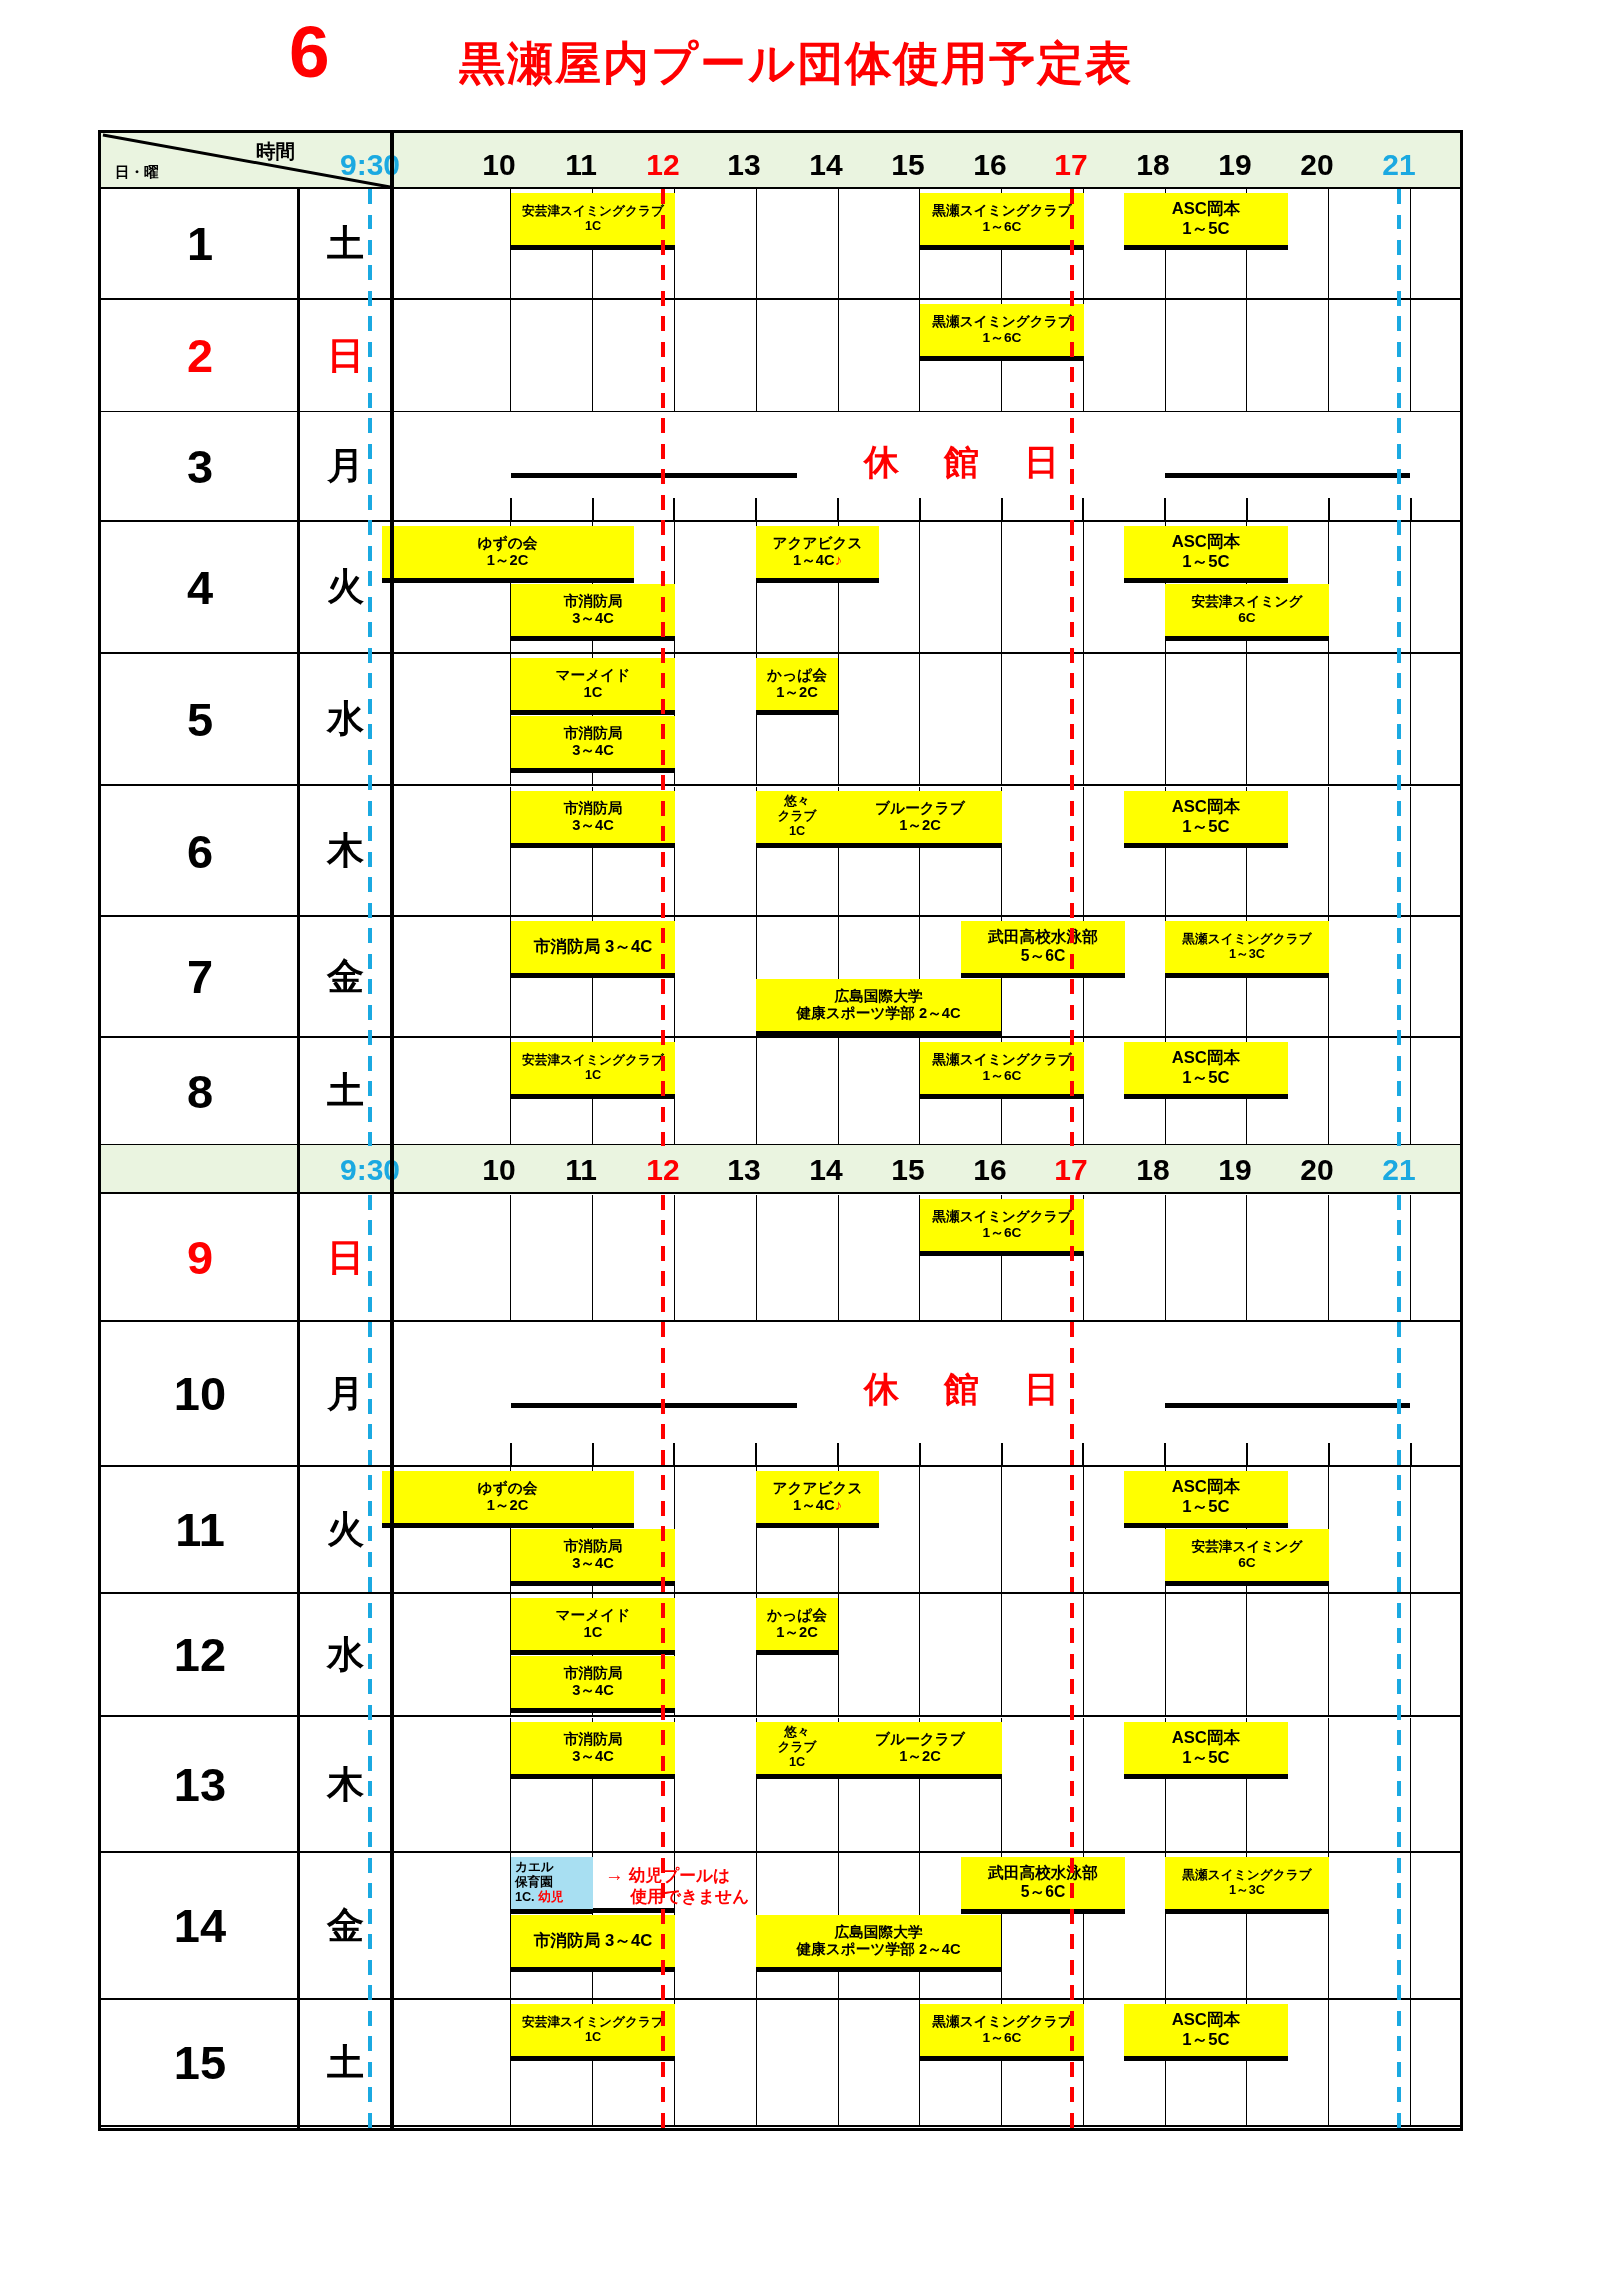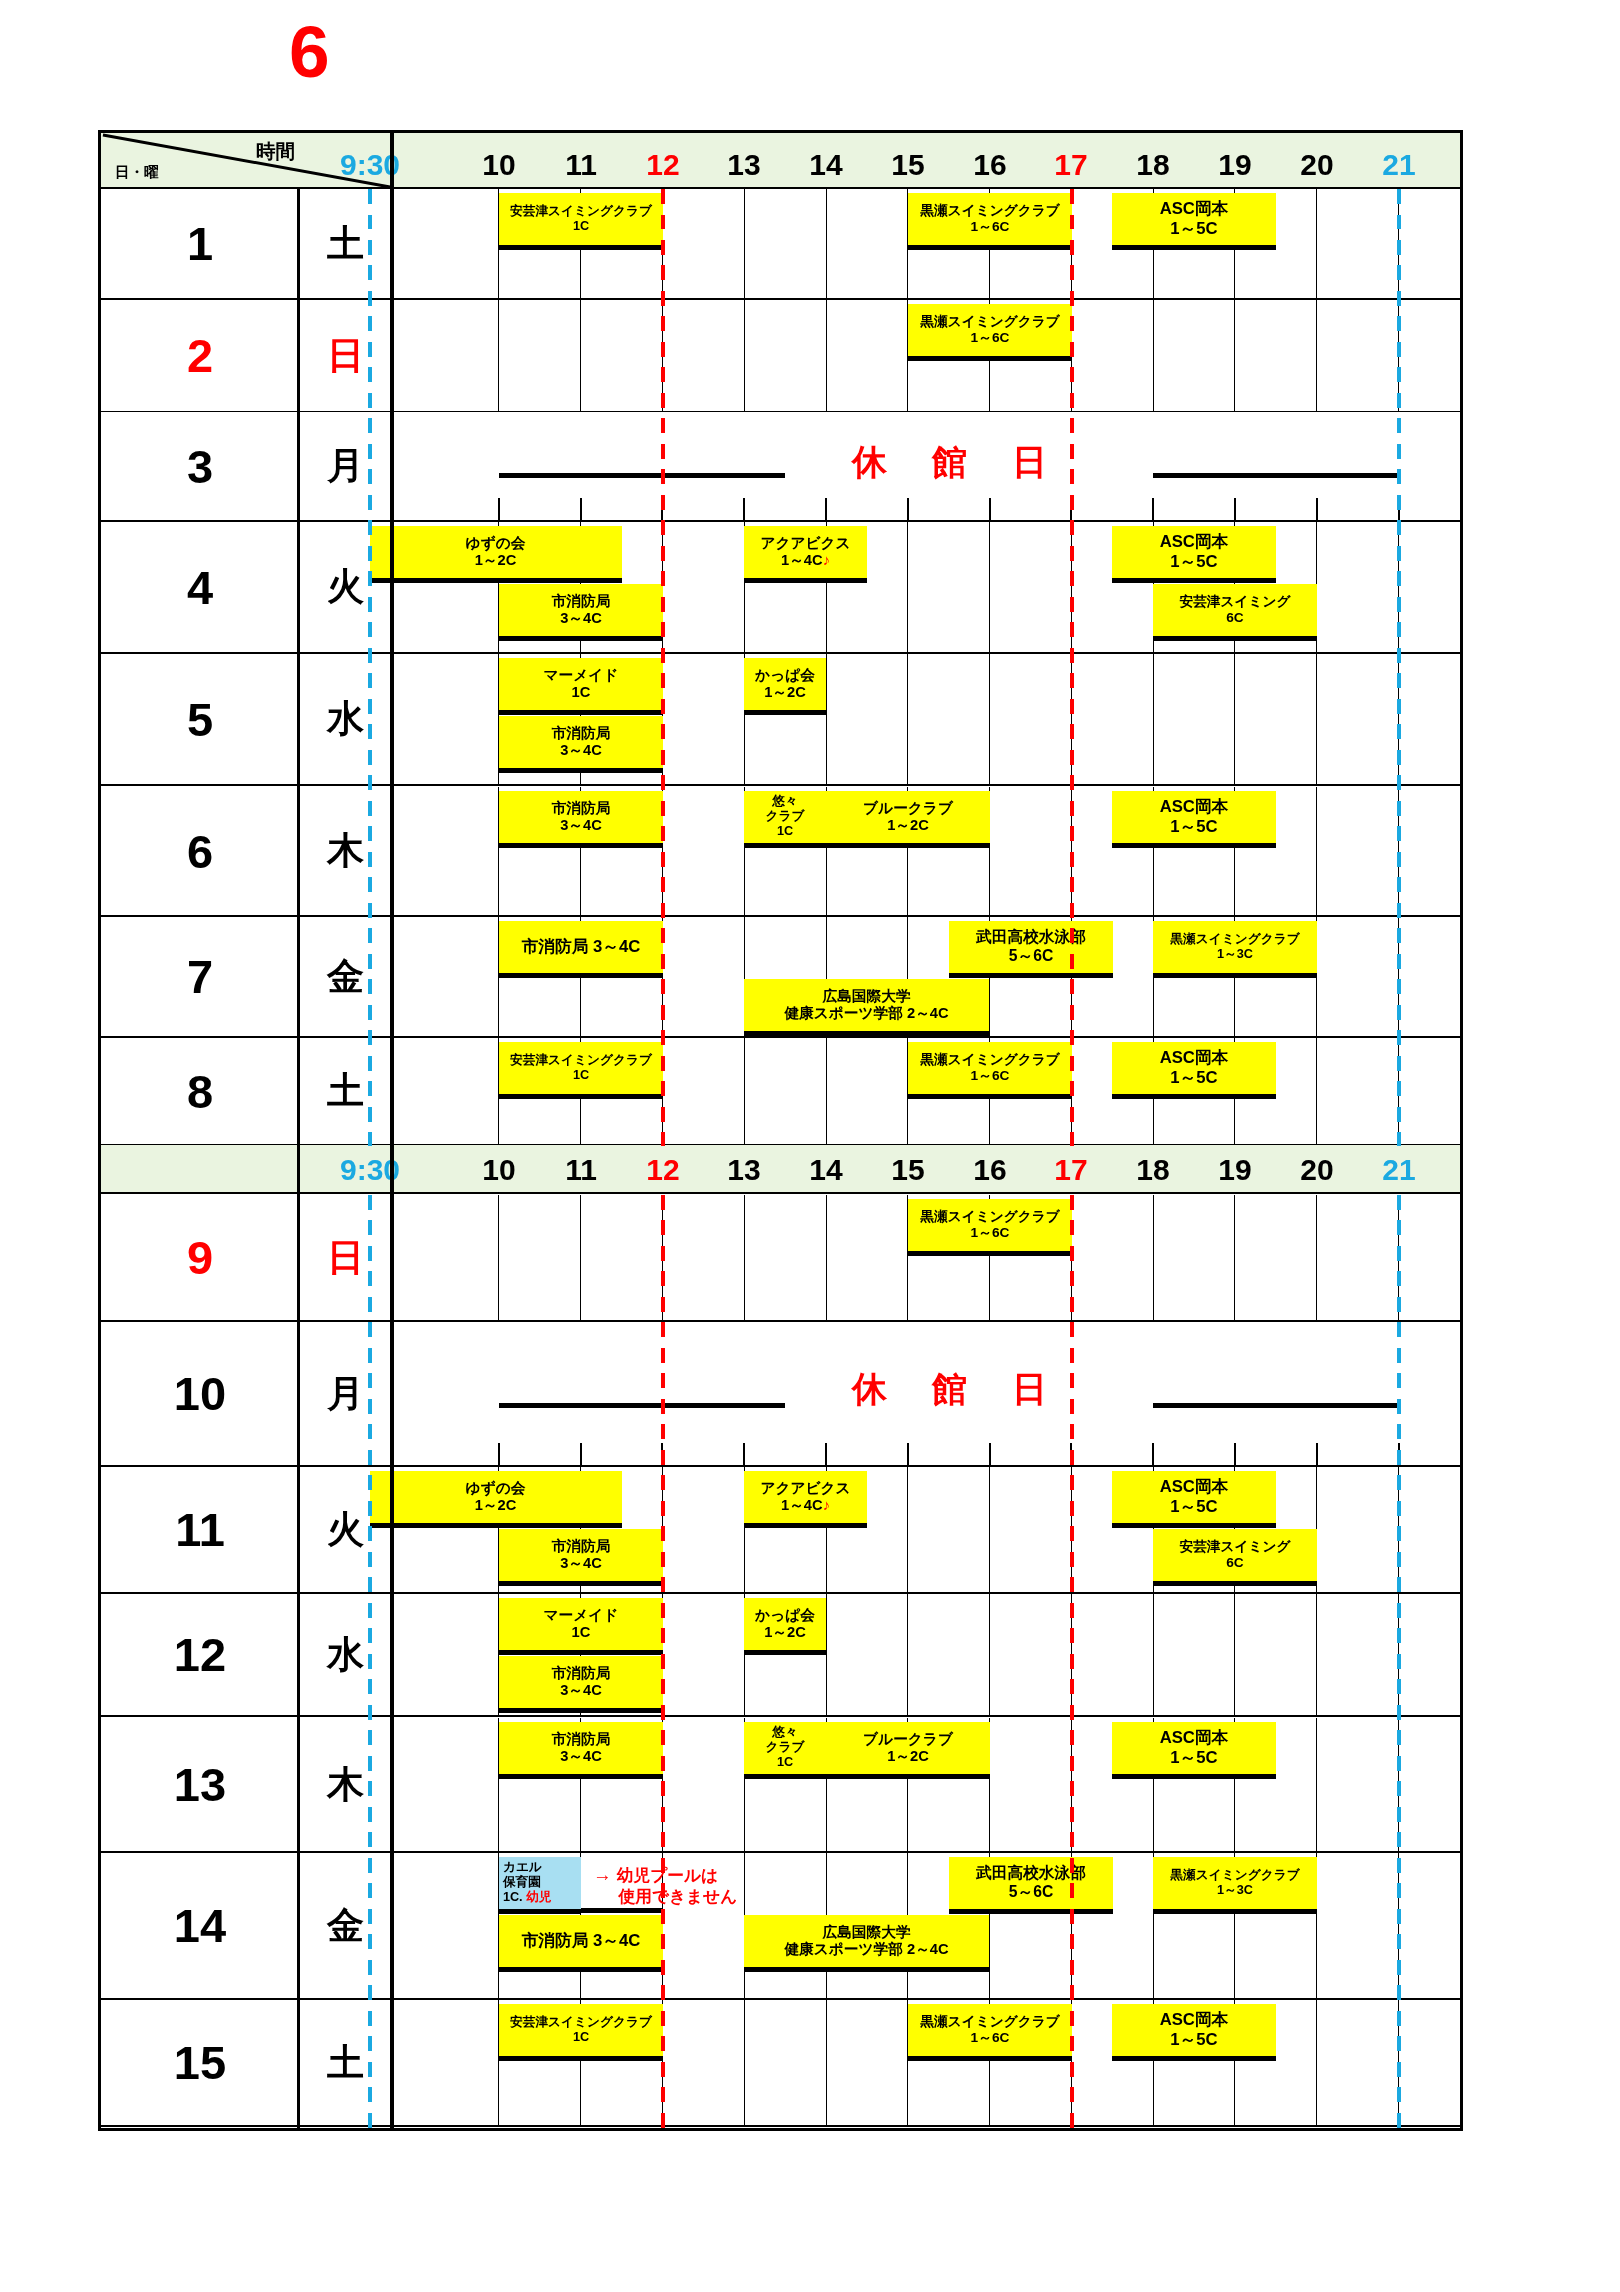--- a/index.html
+++ b/index.html
@@ -5,41 +5,42 @@
   html,body{margin:0;padding:0;background:#ffffff;}
   body{font-family:"Liberation Sans","DejaVu Sans",sans-serif;font-weight:bold;}
   #canvas{position:relative;width:1620px;height:2293px;background:#fff;overflow:hidden;}
   #title-month{position:absolute;left:289px;top:9.8px;font-size:73px;color:#ff0000;}
   #title-heading{position:absolute;left:459px;top:33px;font-size:46px;color:#ff0000;letter-spacing:2px;}
   #tbl{position:absolute;left:98px;top:130px;width:1359px;height:1995px;border:3.9px solid #000;background:#fff;}
   .band{position:absolute;left:0;width:1359px;background:#eaf4e0;border-bottom:2.9px solid #000;box-sizing:border-box;}
   .row{position:absolute;left:0;width:1359px;border-bottom:2.9px solid #000;box-sizing:border-box;background:#fff;}
   .daycell{position:absolute;left:0;top:0;width:198px;height:100%;display:flex;align-items:center;justify-content:center;font-size:47px;}
   .wdcell{position:absolute;left:198px;top:0;width:93px;height:100%;display:flex;align-items:center;justify-content:center;font-size:37px;}
-  .grid{position:absolute;left:291px;top:0;width:1068px;height:100%;}
+  .grid{position:absolute;left:303px;top:0;width:1068px;height:100%;}
   .vline{position:absolute;top:0;width:1px;height:100%;background:#000;}
   .tick{position:absolute;bottom:0;width:2px;height:21.6px;background:#000;}
   .blk{position:absolute;box-sizing:border-box;display:flex;flex-direction:column;align-items:center;justify-content:center;line-height:1.18;text-align:center;border-bottom:5.9px solid #000;z-index:2;}
   .blk.leftalign{align-items:flex-start;text-align:left;padding-left:3.9px;}
   .note{position:absolute;color:#ff0000;line-height:1.25;text-align:left;white-space:nowrap;z-index:2;font-size:16.7px;}
   .uline{position:absolute;height:0;border-top:5.9px solid #000;z-index:2;}
   .closedtext{position:absolute;color:#ff0000;font-size:35px;letter-spacing:45px;white-space:nowrap;transform:translate(-50%,-50%);z-index:2;}
   .closedline{position:absolute;height:0;border-top:5.9px solid #000;z-index:2;}
   .dash{position:absolute;width:3.9px;z-index:5;}
   .tlabel{position:absolute;bottom:4.9px;transform:translateX(-50%);font-size:30px;z-index:2;}
   .thickv{position:absolute;background:#000;z-index:4;}
   .corner-top{position:absolute;left:155px;top:4.9px;font-size:19.6px;color:#000;}
   .corner-bottom{position:absolute;left:13.7px;top:30px;font-size:14.7px;color:#000;}
   .redtxt{color:#ff0000;}
 </style>
 </head>
 <body>
 
 <div id="canvas">
   <div id="title-month">6</div>
+  <div id="title-heading">黒瀬屋内プール団体使用予定表</div>
   <div id="tbl">
       <div class="band" style="top: 0px; height: 56px;">
         <div class="tlabel" style="left: 269px; color: rgb(27, 169, 225);">9:30</div>
         <div class="tlabel" style="left: 398px; color: rgb(0, 0, 0);">10</div>
         <div class="tlabel" style="left: 480px; color: rgb(0, 0, 0);">11</div>
         <div class="tlabel" style="left: 562px; color: rgb(255, 0, 0);">12</div>
         <div class="tlabel" style="left: 643px; color: rgb(0, 0, 0);">13</div>
         <div class="tlabel" style="left: 725px; color: rgb(0, 0, 0);">14</div>
         <div class="tlabel" style="left: 807px; color: rgb(0, 0, 0);">15</div>
         <div class="tlabel" style="left: 889px; color: rgb(0, 0, 0);">16</div>

